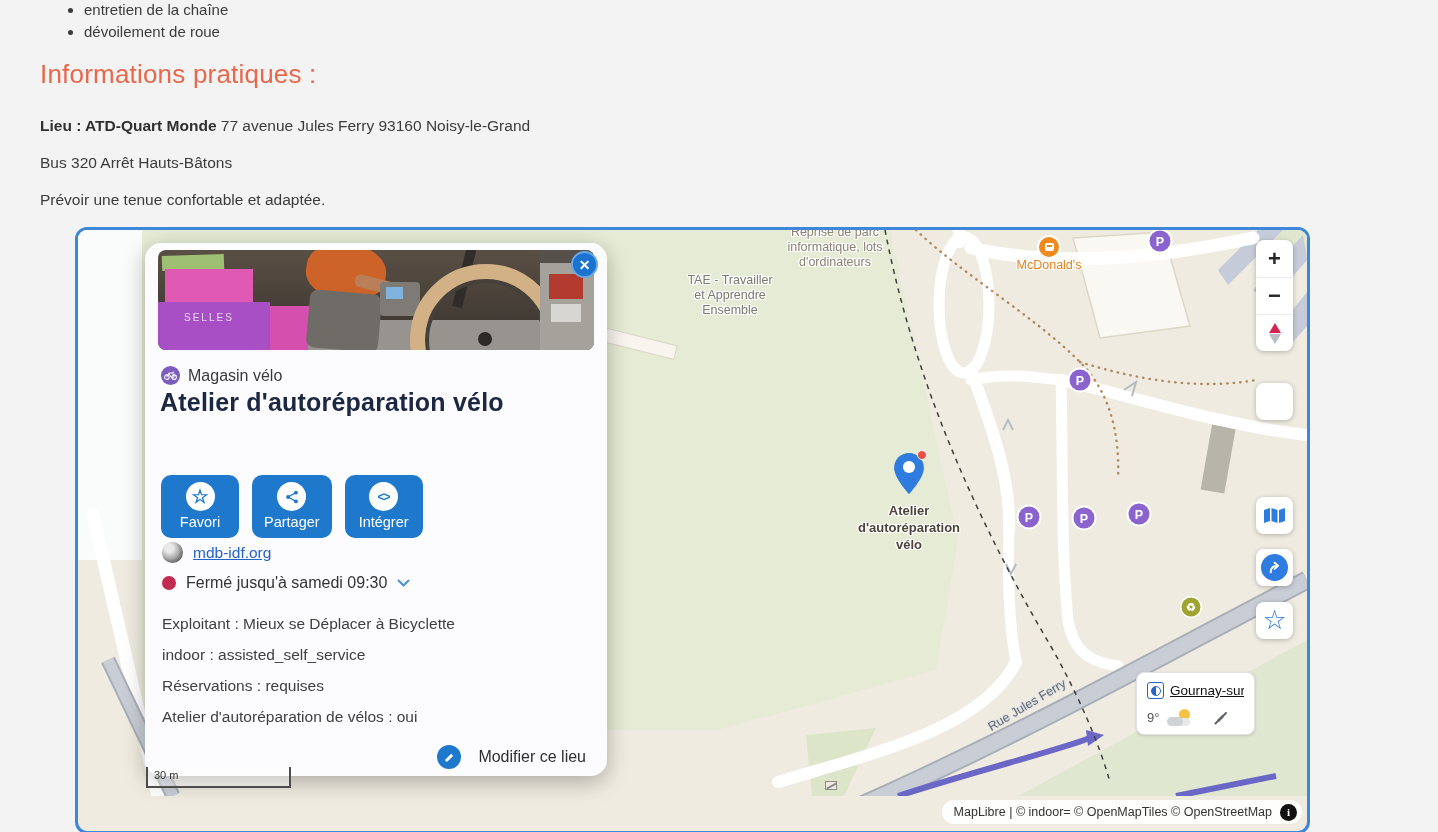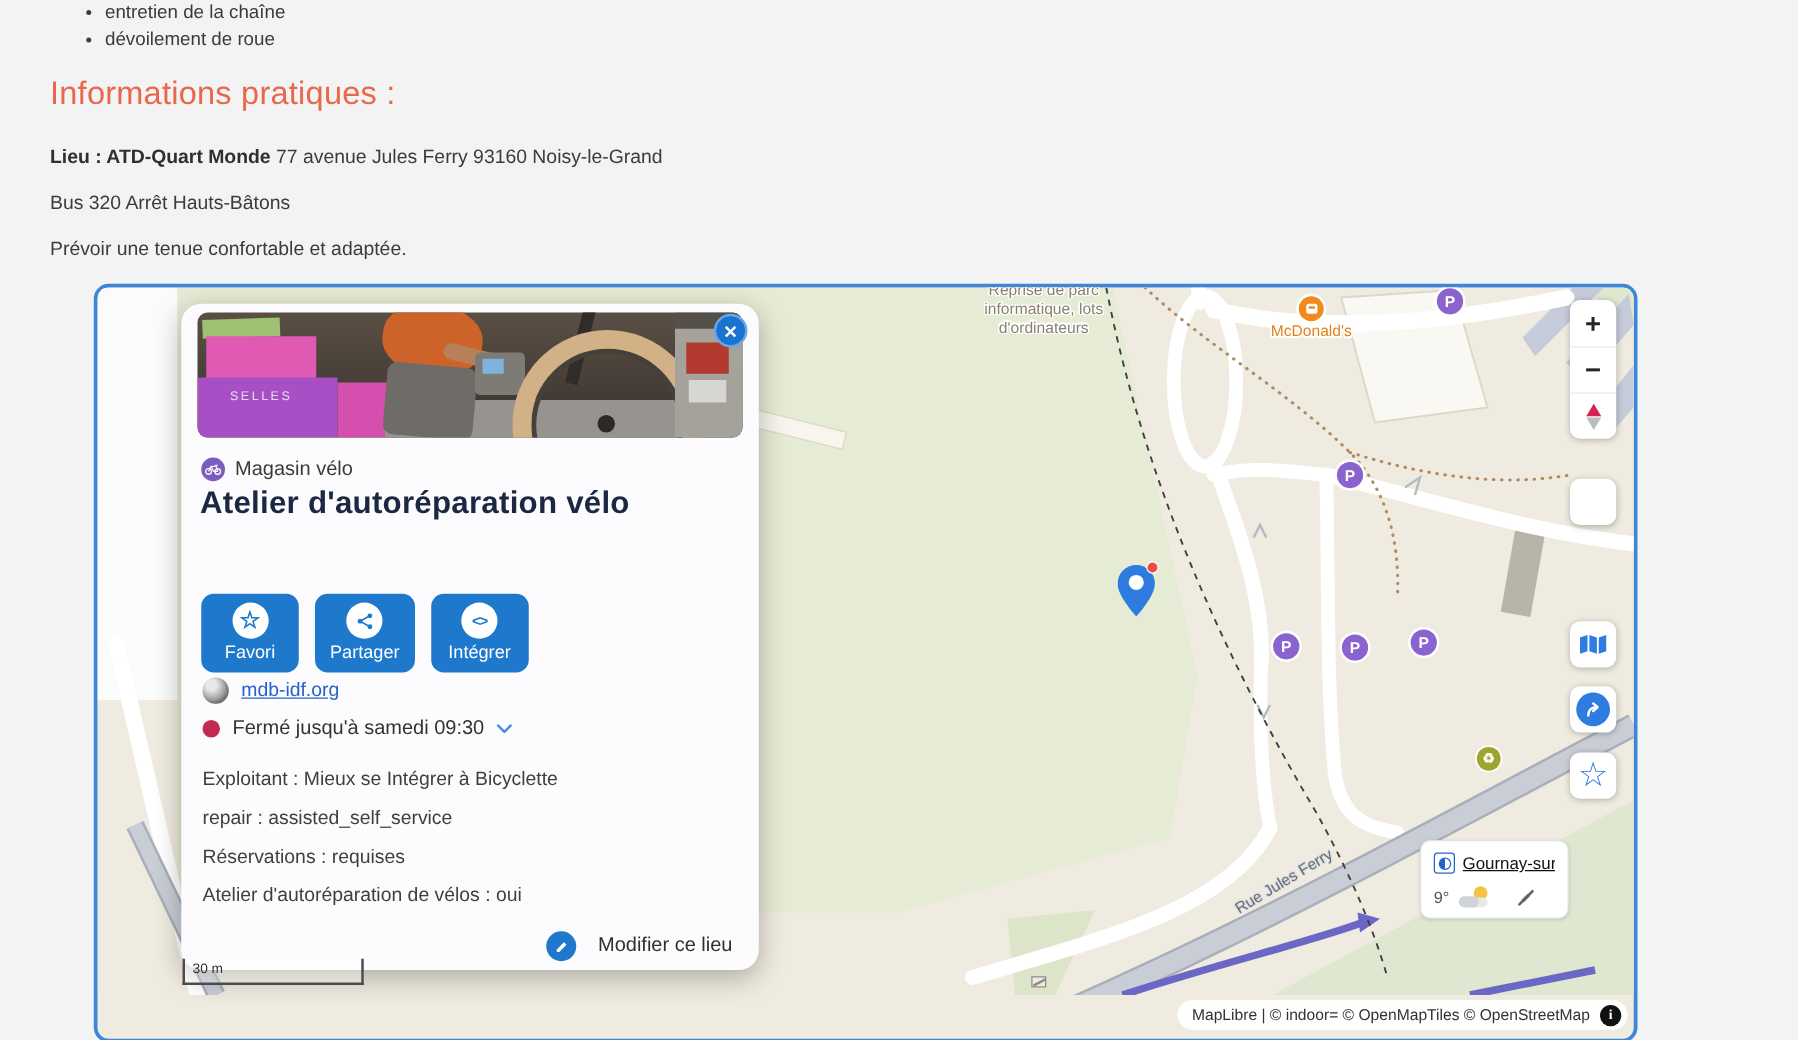--- a/index.html
+++ b/index.html
@@ -206,21 +206,27 @@
     <path d="M1098,566 L1198,546" stroke="#6b67c6" stroke-width="6" fill="none"></path>
 
     <path d="M807,0 C830,120 880,260 975,420 C1000,465 1020,510 1032,552" stroke="#3f3f3f" stroke-width="1.5" fill="none" stroke-dasharray="5,5"></path>
     <path d="M838,0 C885,45 955,85 1002,132 C1030,160 1042,200 1040,248" stroke="#b28a5e" stroke-width="2.4" fill="none" stroke-dasharray="0.5,6" stroke-linecap="round"></path>
     <path d="M1002,132 C1060,150 1120,160 1178,150" stroke="#b28a5e" stroke-width="2.4" fill="none" stroke-dasharray="0.5,6" stroke-linecap="round"></path>
   </svg>
 
   <div class="mlabel lbl-reprise">Reprise de parc
 informatique, lots
 d'ordinateurs</div>
+  <div class="mlabel lbl-tae">TAE - Travailler
+et Apprendre
+Ensemble</div>
   <div class="mlabel lbl-mcd">McDonald's</div>
+  <div class="mlabel lbl-marker">Atelier
+d'autoréparation
+vélo</div>
   <div class="lbl-street">Rue Jules Ferry</div>
 
   <div class="poi mcd" style="left:971px; top:17px;">
       <i class="mcd-glyph"></i>
     </div>
   <div class="poi park" style="left:1082px; top:11px;">P</div>
   <div class="poi park" style="left:1002px; top:150px;">P</div>
   <div class="poi park" style="left:951px; top:287px;">P</div>
   <div class="poi park" style="left:1006px; top:288px;">P</div>
   <div class="poi park" style="left:1061px; top:284px;">P</div>
@@ -354,22 +360,22 @@
     </div>
 
     <div class="status-row">
       <span class="status-dot"></span>
       <span class="status-text">Fermé jusqu'à samedi 09:30</span>
       <svg width="13" height="8" viewBox="0 0 13 8">
           <path d="M1.5 1.5 L6.5 6.5 L11.5 1.5" stroke="#4a90d9" stroke-width="2" fill="none" stroke-linecap="round" stroke-linejoin="round"></path>
         </svg>
     </div>
 
-    <div class="attr-line" style="top:372px;">Exploitant : Mieux se Intégrer à Bicyclette</div>
-    <div class="attr-line" style="top:403px;">repair : assisted_self_service</div>
+    <div class="attr-line" style="top:372px;">Exploitant : Mieux se Déplacer à Bicyclette</div>
+    <div class="attr-line" style="top:403px;">indoor : assisted_self_service</div>
     <div class="attr-line" style="top:434px;">Réservations : requises</div>
     <div class="attr-line" style="top:465px;">Atelier d'autoréparation de vélos : oui</div>
 
     <div class="edit-row">
       <span class="edit-icn">
           <svg width="13" height="13" viewBox="0 0 16 16">
             <path d="M3 10.5 L10 3.5 L12.5 6 L5.5 13 H3 Z" fill="#fff"></path>
           </svg>
         </span>
       <span class="edit-lbl">Modifier ce lieu</span>

